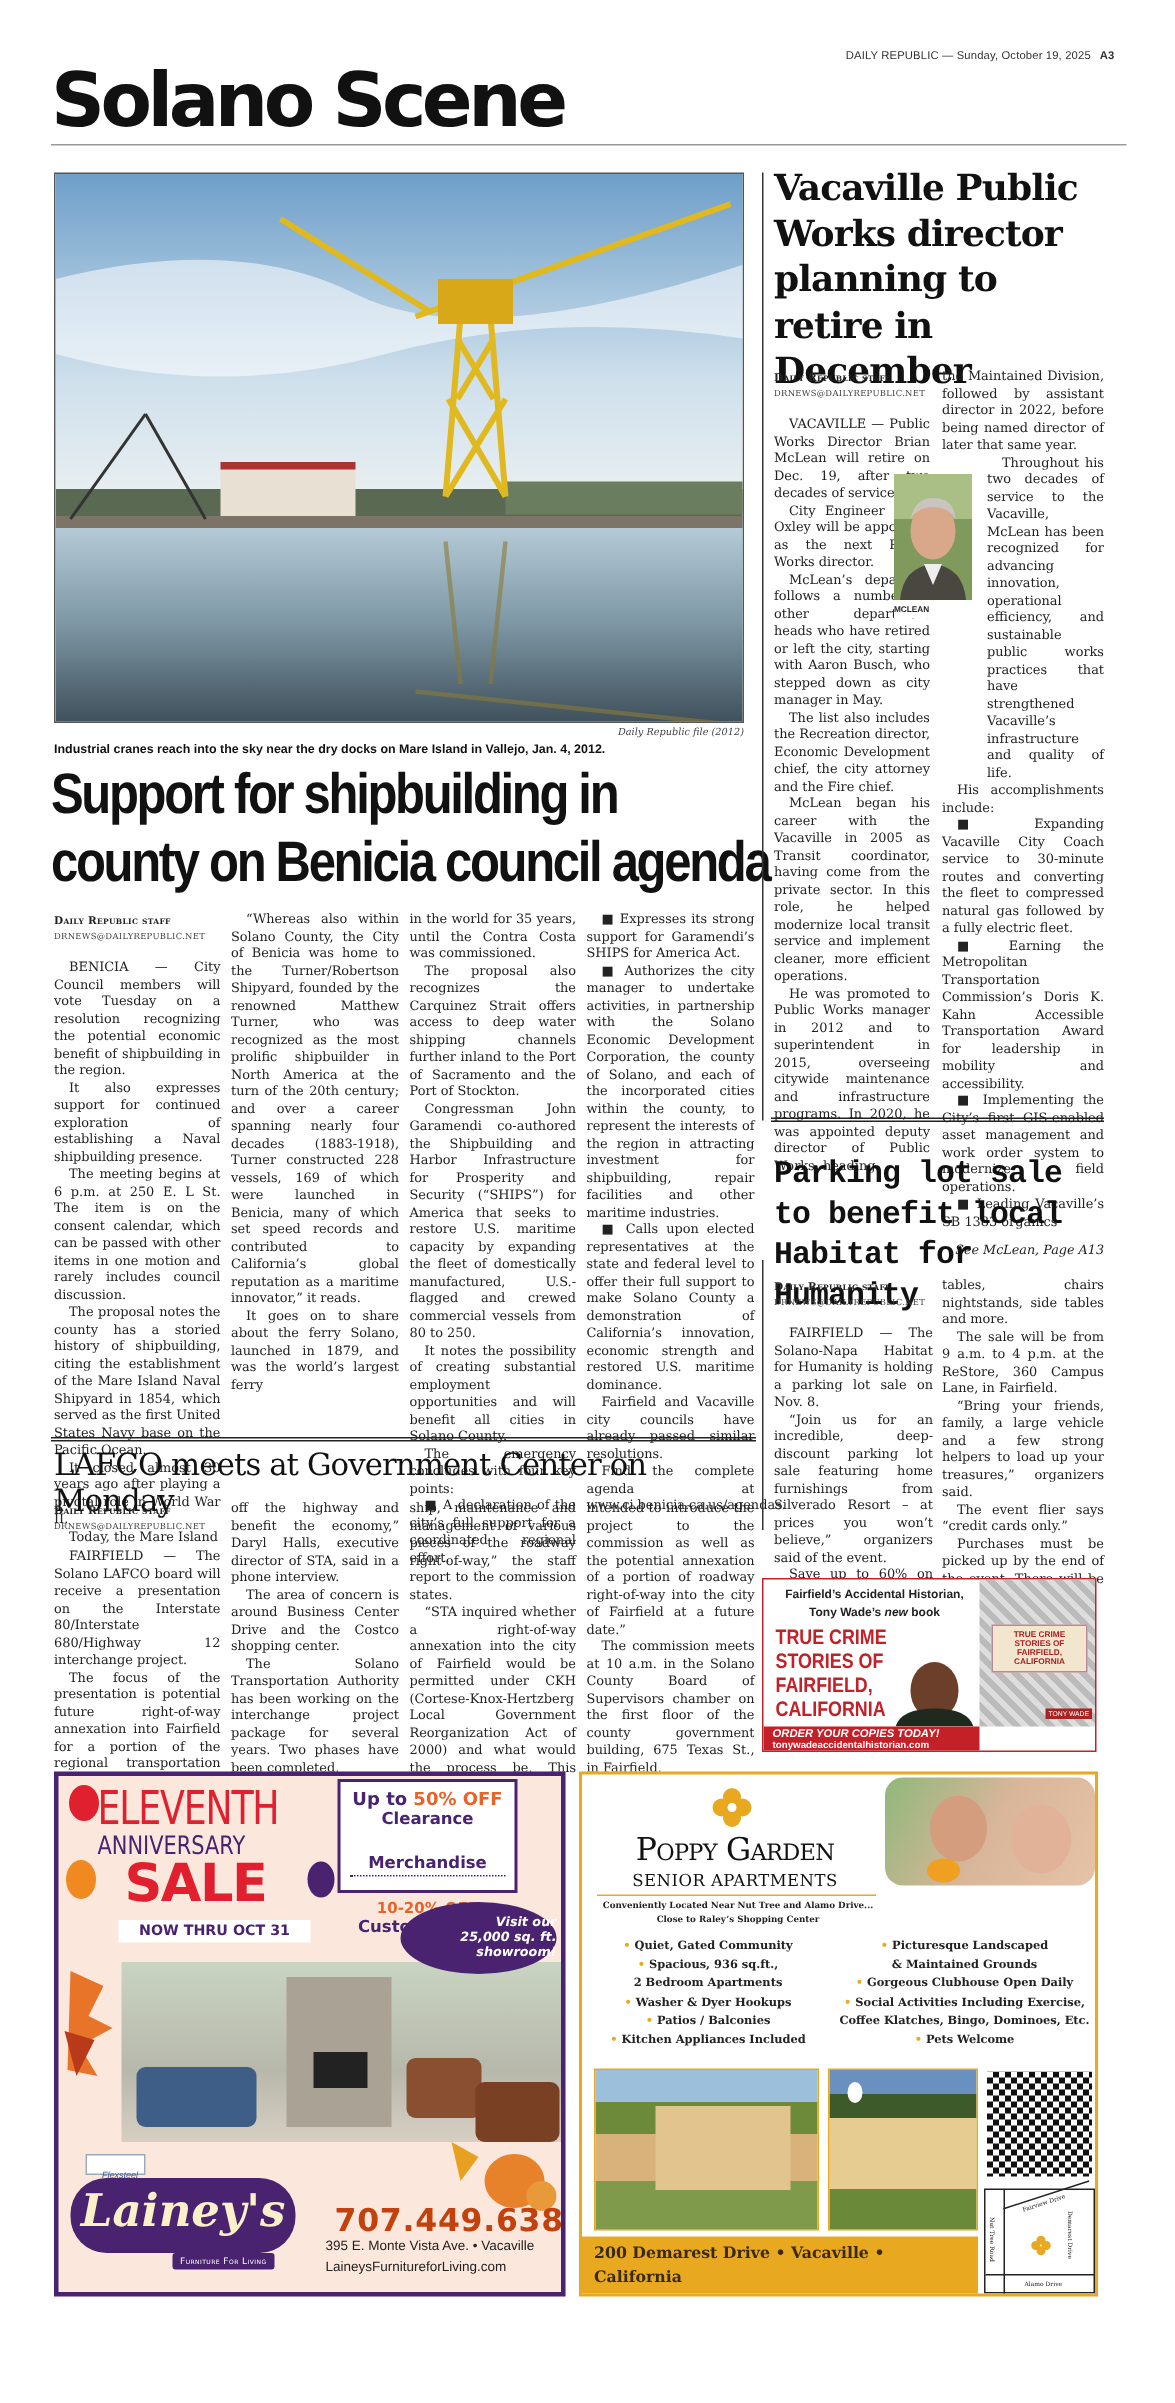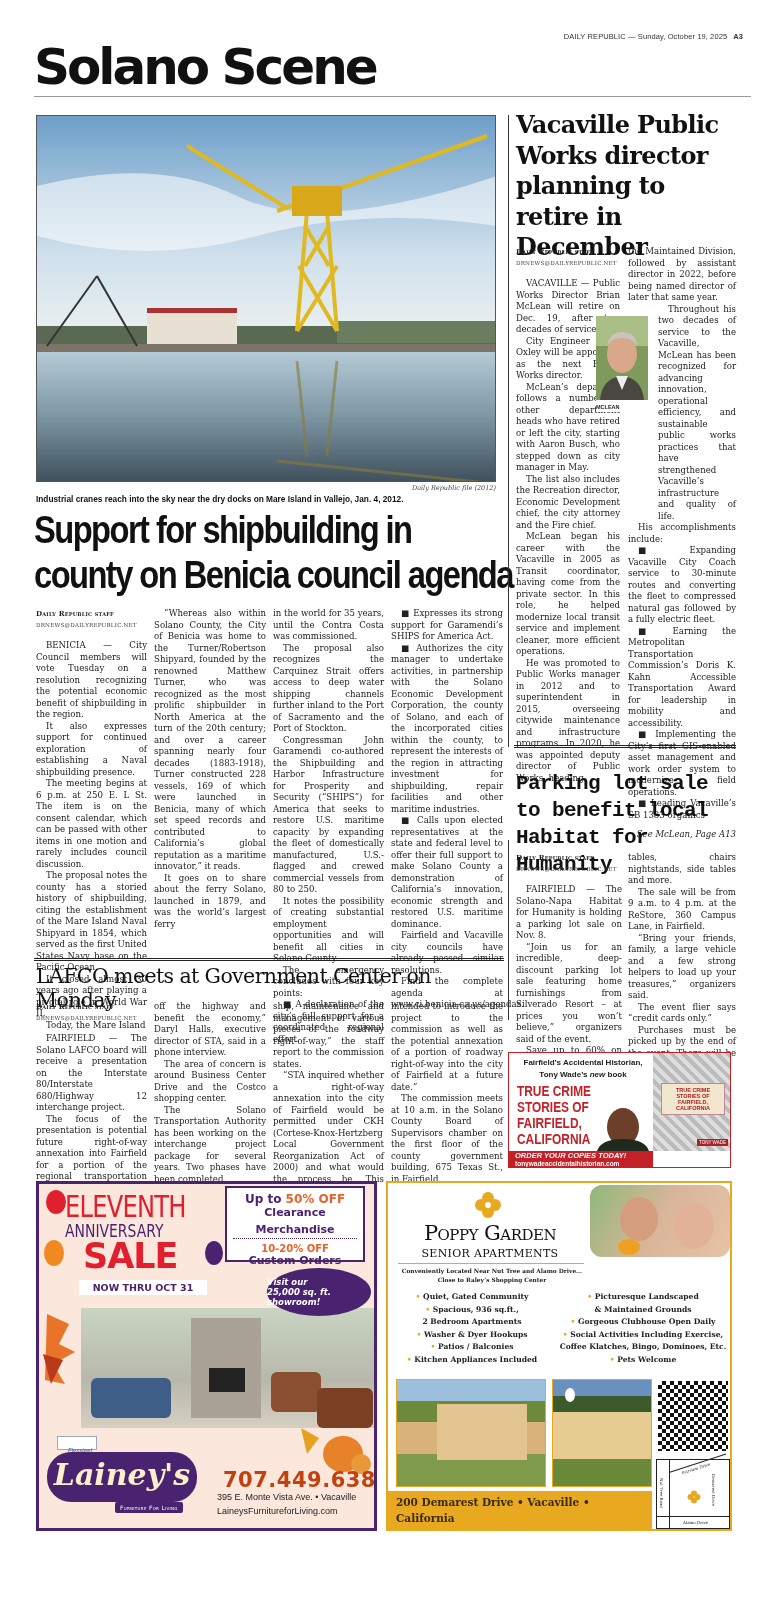--- a/index.html
+++ b/index.html
@@ -226,35 +226,35 @@
   <div class="abs dv" style="left:26px;top:4px;font-size:31px;color:#e0202e;letter-spacing:-1px;transform:scaleX(.78);transform-origin:left top">ELEVENTH</div>
   <div class="abs dv" style="left:26px;top:37px;font-size:17px;color:#4a2370;transform:scaleX(.82);transform-origin:left top">ANNIVERSARY</div>
   <svg class="abs" style="left:4px;top:56px" width="22" height="34">
       <ellipse cx="11" cy="13" rx="10" ry="13" fill="#f08a20"></ellipse>
     </svg>
   <svg class="abs" style="left:164px;top:56px" width="22" height="34">
       <ellipse cx="11" cy="13" rx="9" ry="12" fill="#4a2370"></ellipse>
     </svg>
   <div class="abs dv" style="left:44px;top:52px;font-size:35px;font-weight:bold;color:#e0202e;letter-spacing:-1px">SALE</div>
   <div class="abs dv" style="left:40px;top:96px;width:128px;background:#fff;text-align:center;font-size:9.5px;font-weight:bold;color:#4a2370;padding:2px 0">NOW THRU OCT 31</div>
-  <div class="abs dv" style="left:186px;top:2px;width:140px;height:76px;background:#fff;border:2px solid #4a2370;text-align:center;font-weight:bold;color:#4a2370">
+  <div class="abs dv" style="left:186px;top:2px;width:120px;height:76px;background:#fff;border:2px solid #4a2370;text-align:center;font-weight:bold;color:#4a2370">
     <div style="font-size:12px;margin-top:4px"><span>Up to </span><span style="color:#e8622a">50% OFF</span></div>
     <div style="font-size:11px;line-height:13px">Clearance</div>
-    <div style="font-size:11px;line-height:13px;border-bottom:1px dotted #4a2370;margin:4px 6px;padding-bottom:2px">Merchandise</div>
+    <div style="font-size:11px;line-height:13px;border-bottom:1px dotted #4a2370;margin:16px 6px;padding-bottom:2px">Merchandise</div>
     <div style="font-size:10px;color:#e8622a;margin-top:0">10-20% OFF</div>
     <div style="font-size:11px">Custom Orders</div>
   </div>
   <div class="abs" style="left:42px;top:124px;width:295px;height:120px;background:linear-gradient(#c9d4c2,#b7b8ab 60%,#d6cfc2)">
     <div class="abs" style="left:110px;top:10px;width:70px;height:100px;background:#a9a295"></div>
     <div class="abs" style="left:128px;top:60px;width:36px;height:24px;background:#222"></div>
     <div class="abs" style="left:10px;top:70px;width:80px;height:40px;background:#3e5e88;border-radius:6px"></div>
     <div class="abs" style="left:190px;top:64px;width:50px;height:40px;background:#8a4e30;border-radius:6px"></div>
     <div class="abs" style="left:236px;top:80px;width:56px;height:40px;background:#7a4024;border-radius:6px"></div>
   </div>
-  <div class="abs dv" style="left:228px;top:84px;width:104px;height:48px;background:#4a2370;border-radius:50%;color:#fff;font-weight:bold;font-style:italic;font-size:8.5px;line-height:10px;text-align:left;padding-top:9px">
+  <div class="abs dv" style="left:228px;top:84px;width:104px;height:48px;background:#4a2370;border-radius:50%;color:#fff;font-weight:bold;font-style:italic;font-size:8.5px;line-height:10px;text-align:right;padding-top:9px">
     <div>Visit our</div>
     <div>25,000 sq. ft.</div>
     <div>showroom!</div>
   </div>
   <svg class="abs" style="left:0;top:120px" width="46" height="90">
       <path d="M8 10 L30 20 L20 40 L36 48 L14 60 L26 80 L6 76Z" fill="#e8742a"></path>
       <path d="M4 50 L24 56 L12 80Z" fill="#b83a1a"></path>
     </svg>
   <div class="abs" style="left:18px;top:252px;width:40px;height:14px;background:#fff;border:1px solid #9ab"><span class="sans" style="font-size:6px;font-style:italic;color:#3a5a9a;padding-left:10px">Flexsteel</span></div>
   <svg class="abs" style="left:256px;top:240px" width="76" height="52">

